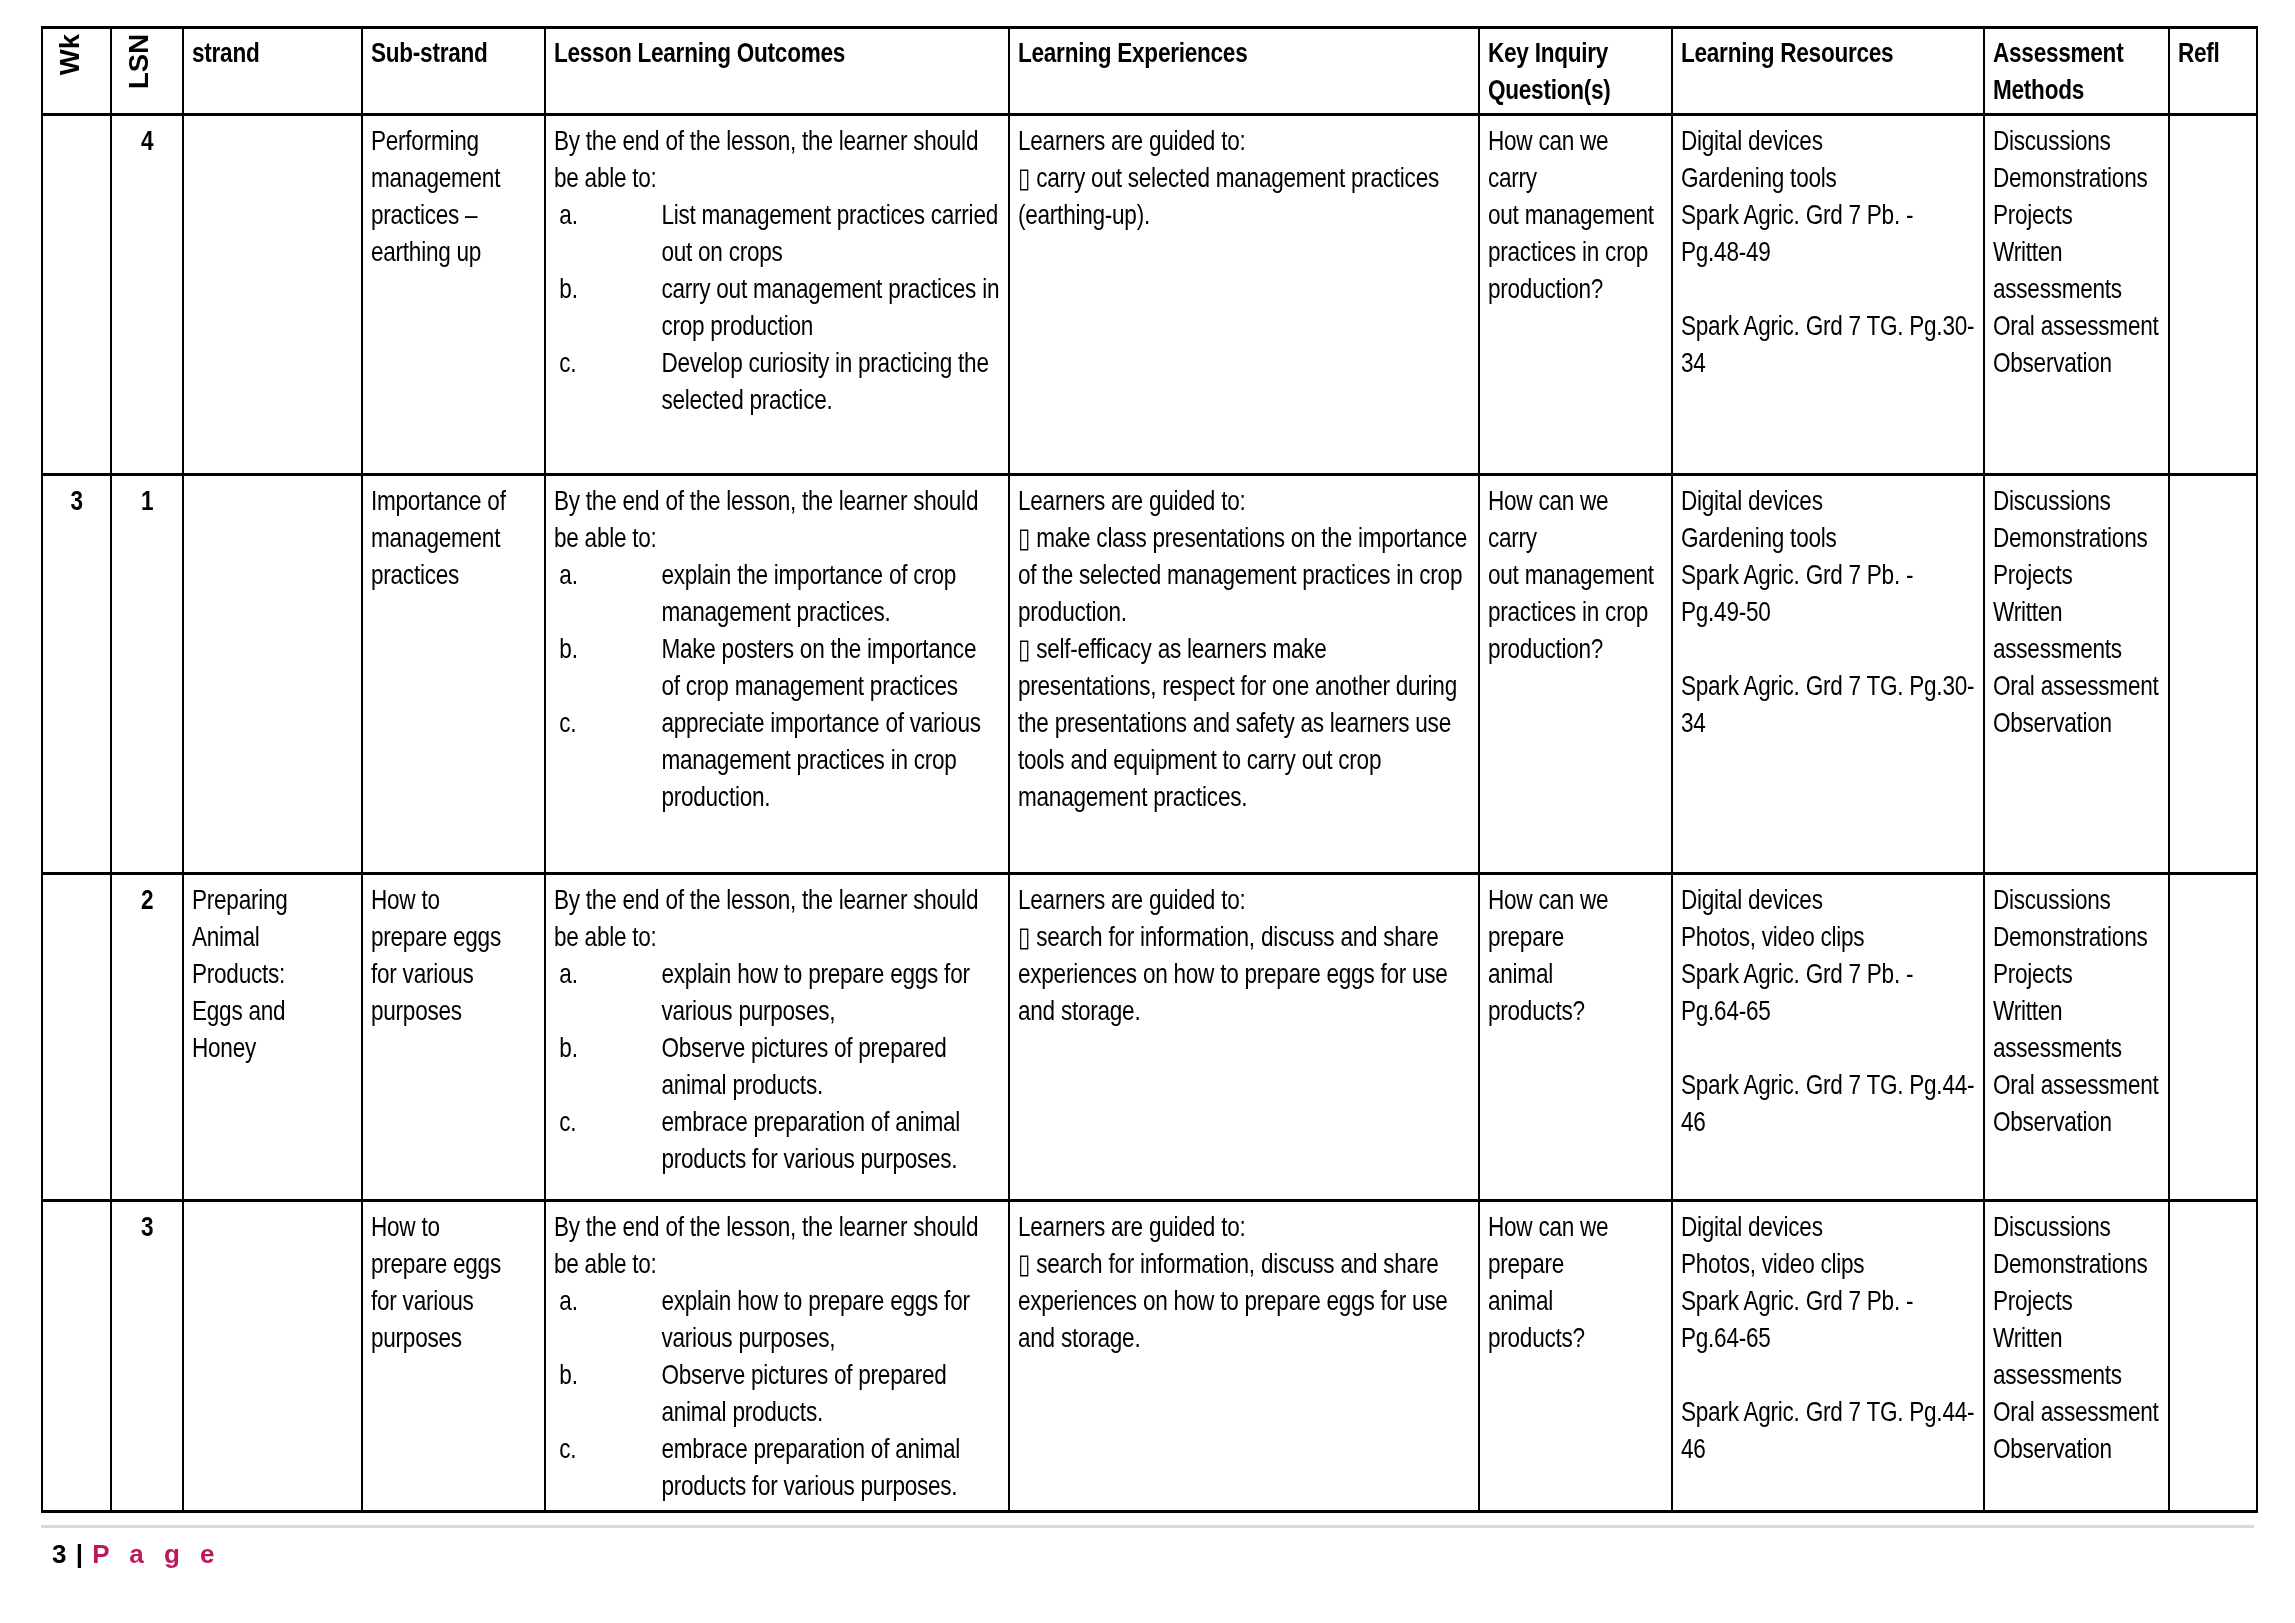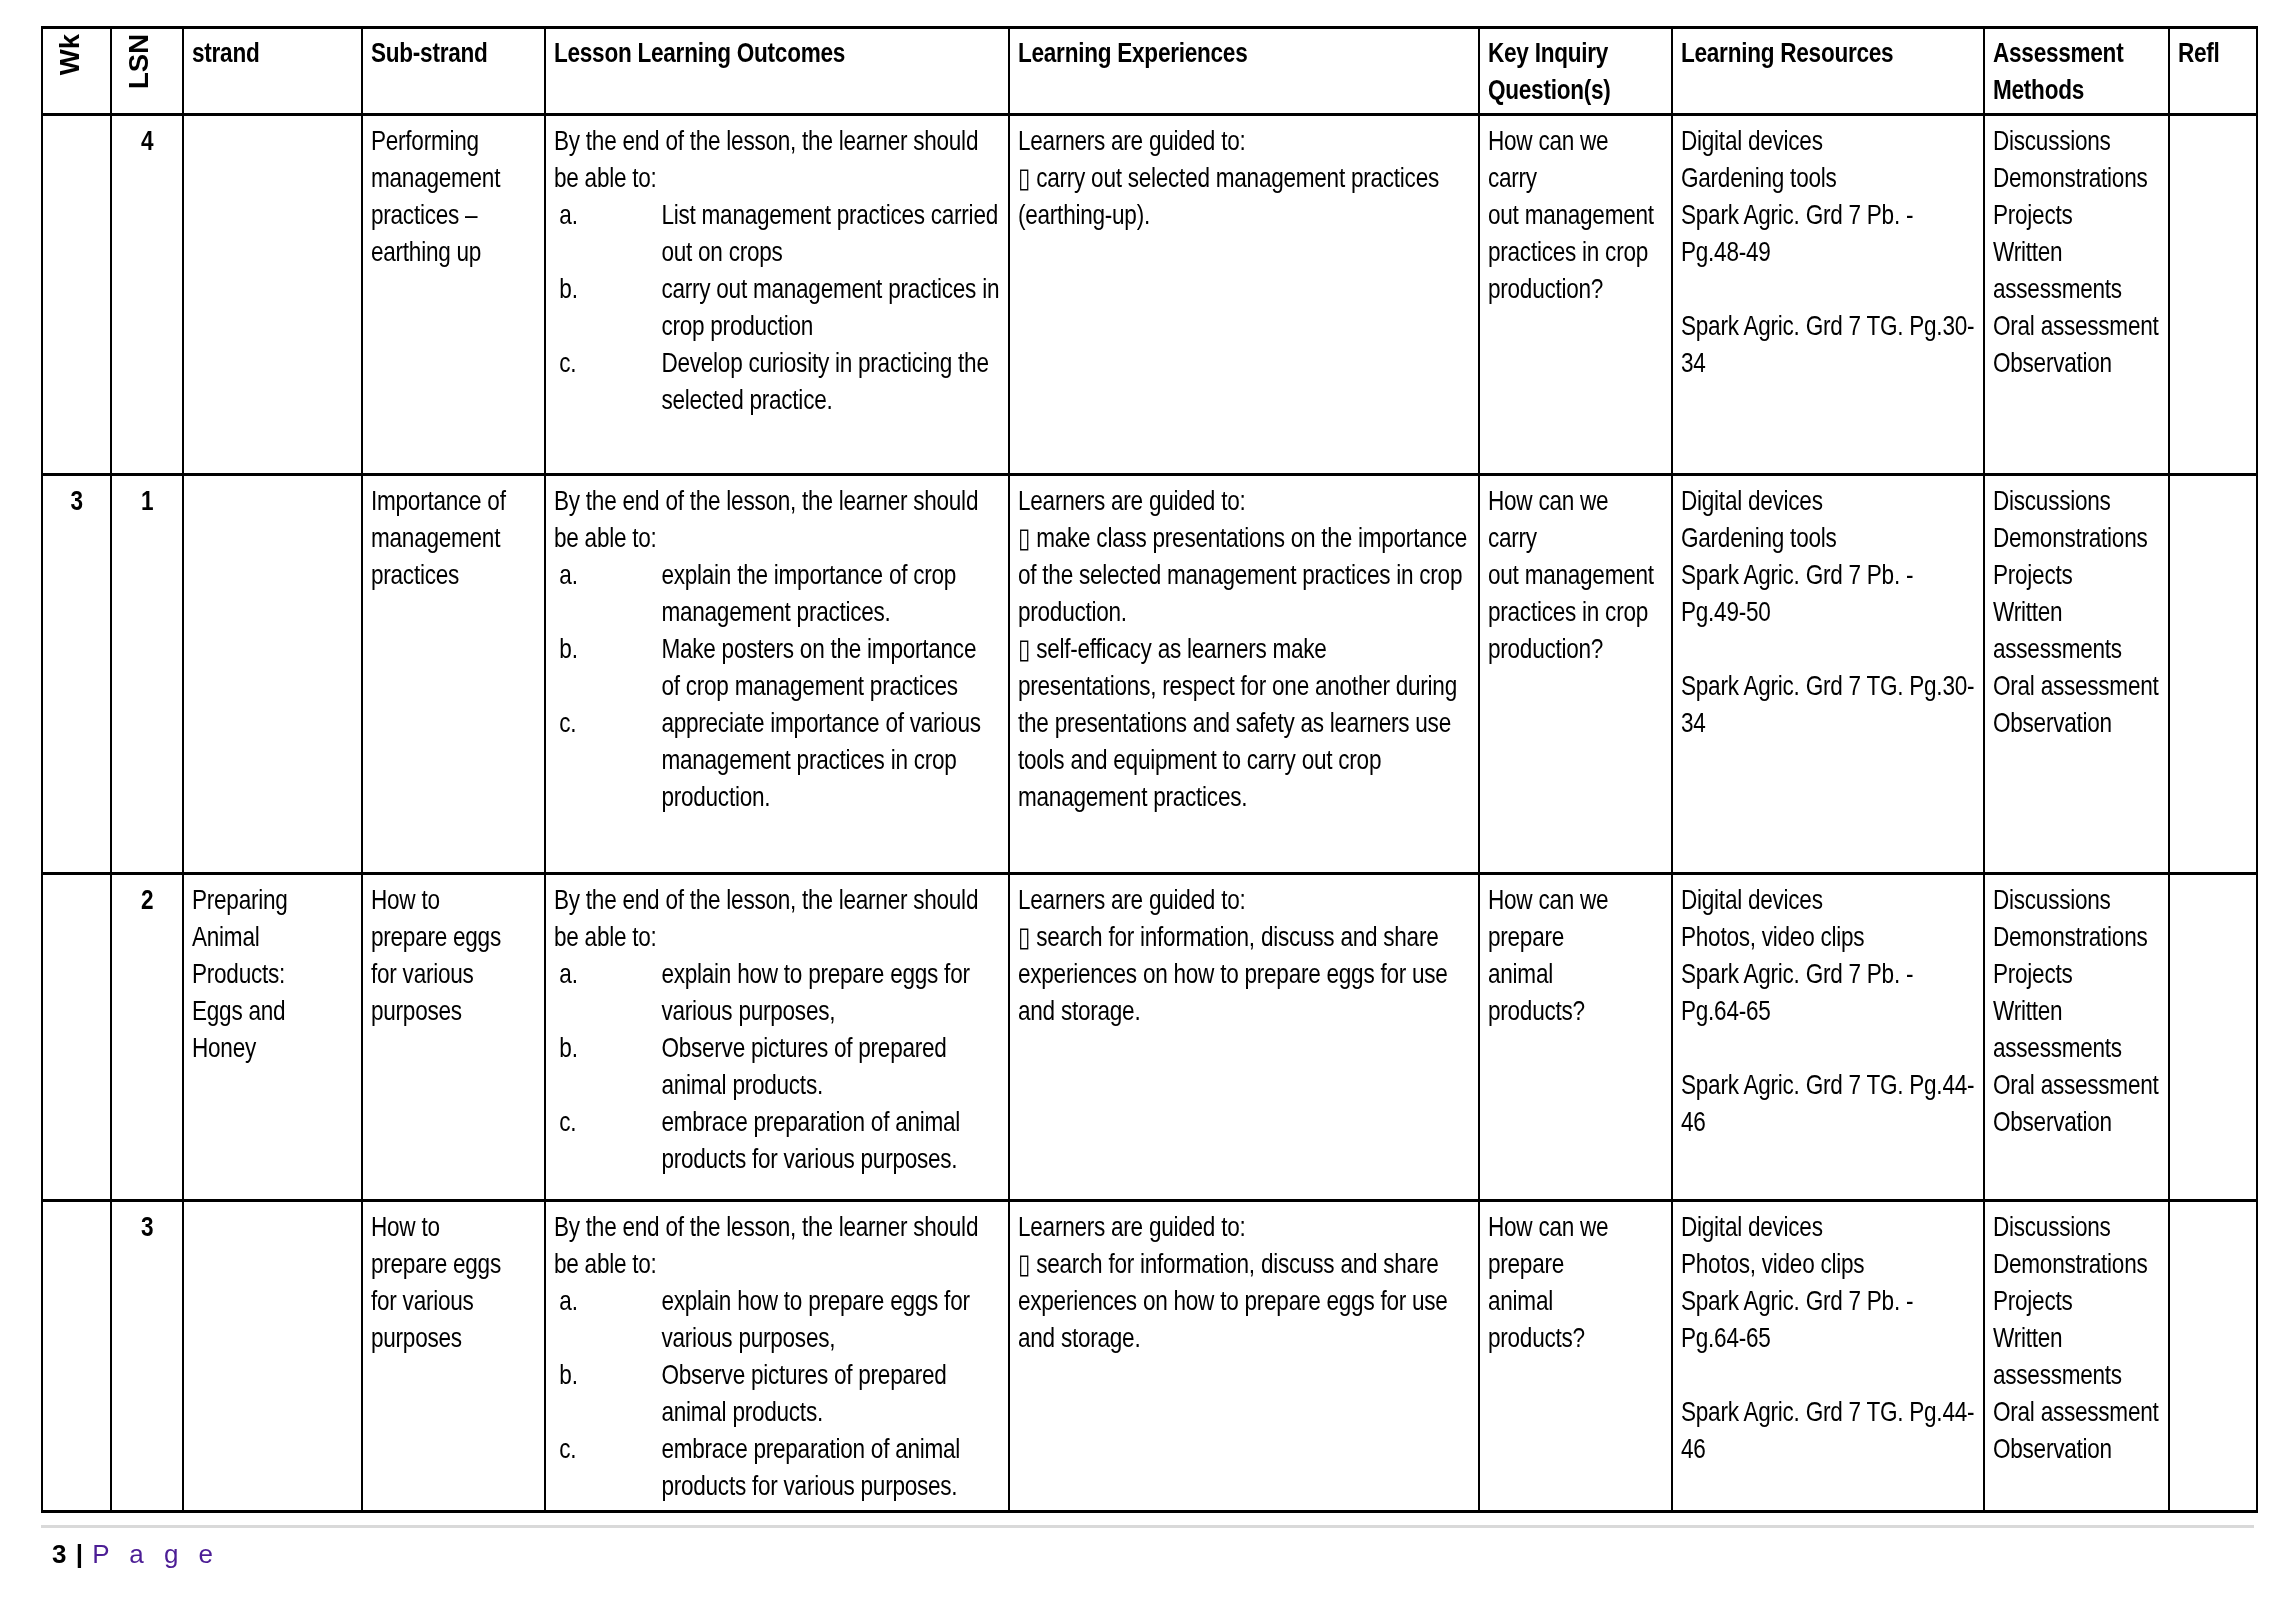--- a/index.html
+++ b/index.html
@@ -36,21 +36,21 @@
          font-weight:bold;font-size:27.5px;letter-spacing:0;}
 
   .center{text-align:center;}
   .numcell{font-weight:bold;}
 
   
   .footer-rule{position:absolute;left:41px;top:1525px;width:2213px;height:2.6px;background:#d9d9d9;}
   .footer{position:absolute;left:52px;top:1539px;font-size:26px;line-height:31px;}
   .pg-num{font-weight:bold;color:#000;}
   .pg-bar{color:#000;font-weight:bold;padding:0 9.2px;}
-  .pg-label{color:#4c1d95;letter-spacing:6.5px;}
+  .pg-label{color:#be185d;letter-spacing:6.5px;font-weight:bold;}
 </style>
 </head>
 <body>
 
 <table class="sow">
   <colgroup>
     <col style="width:69px">
       <col style="width:72px">
       <col style="width:179px">
     <col style="width:183px">

